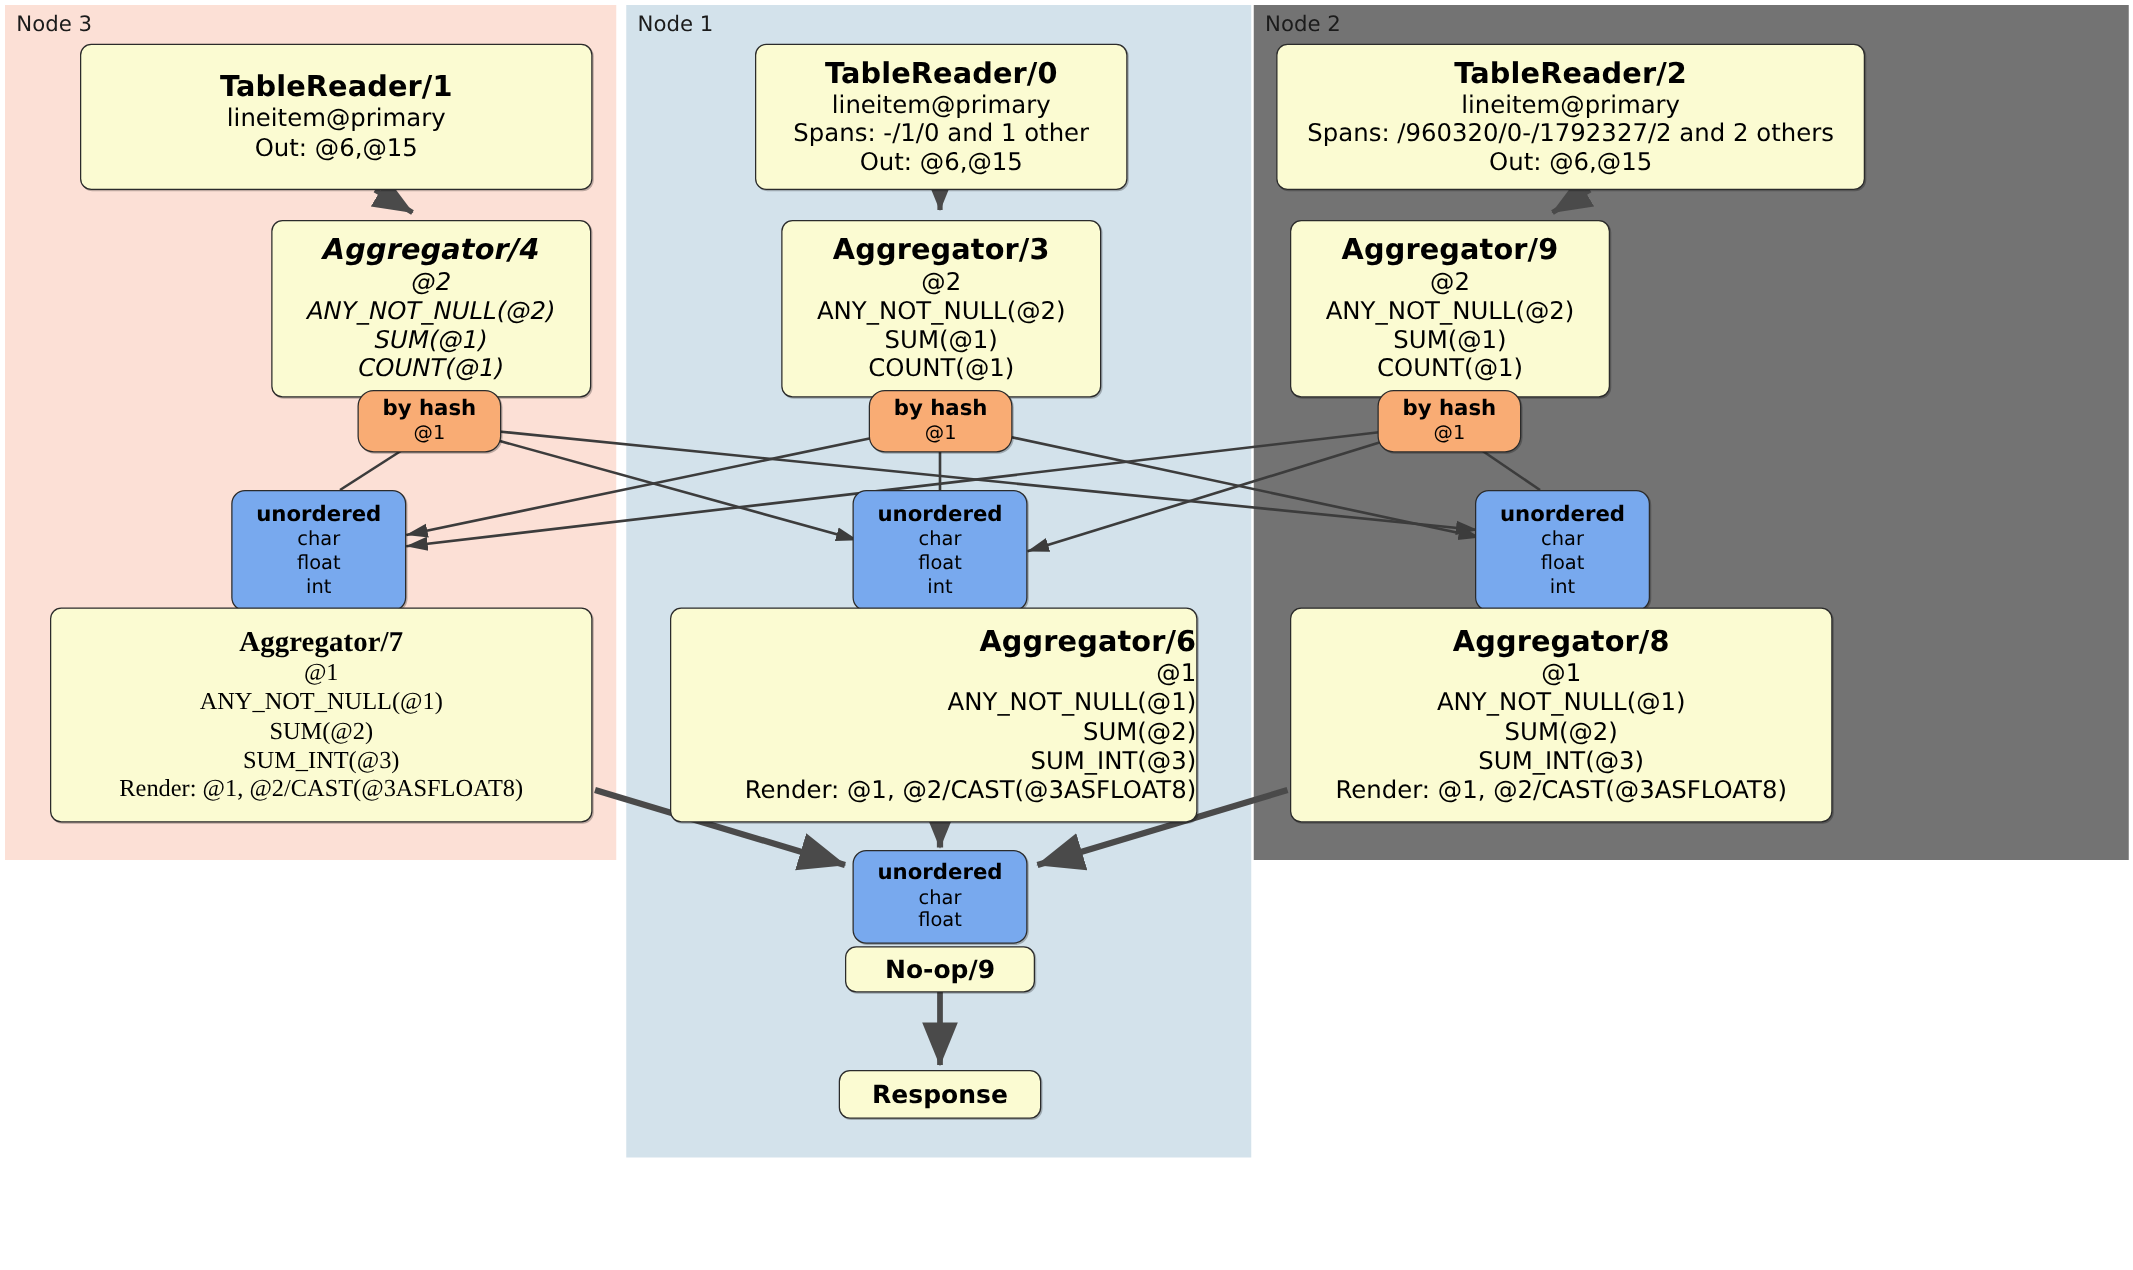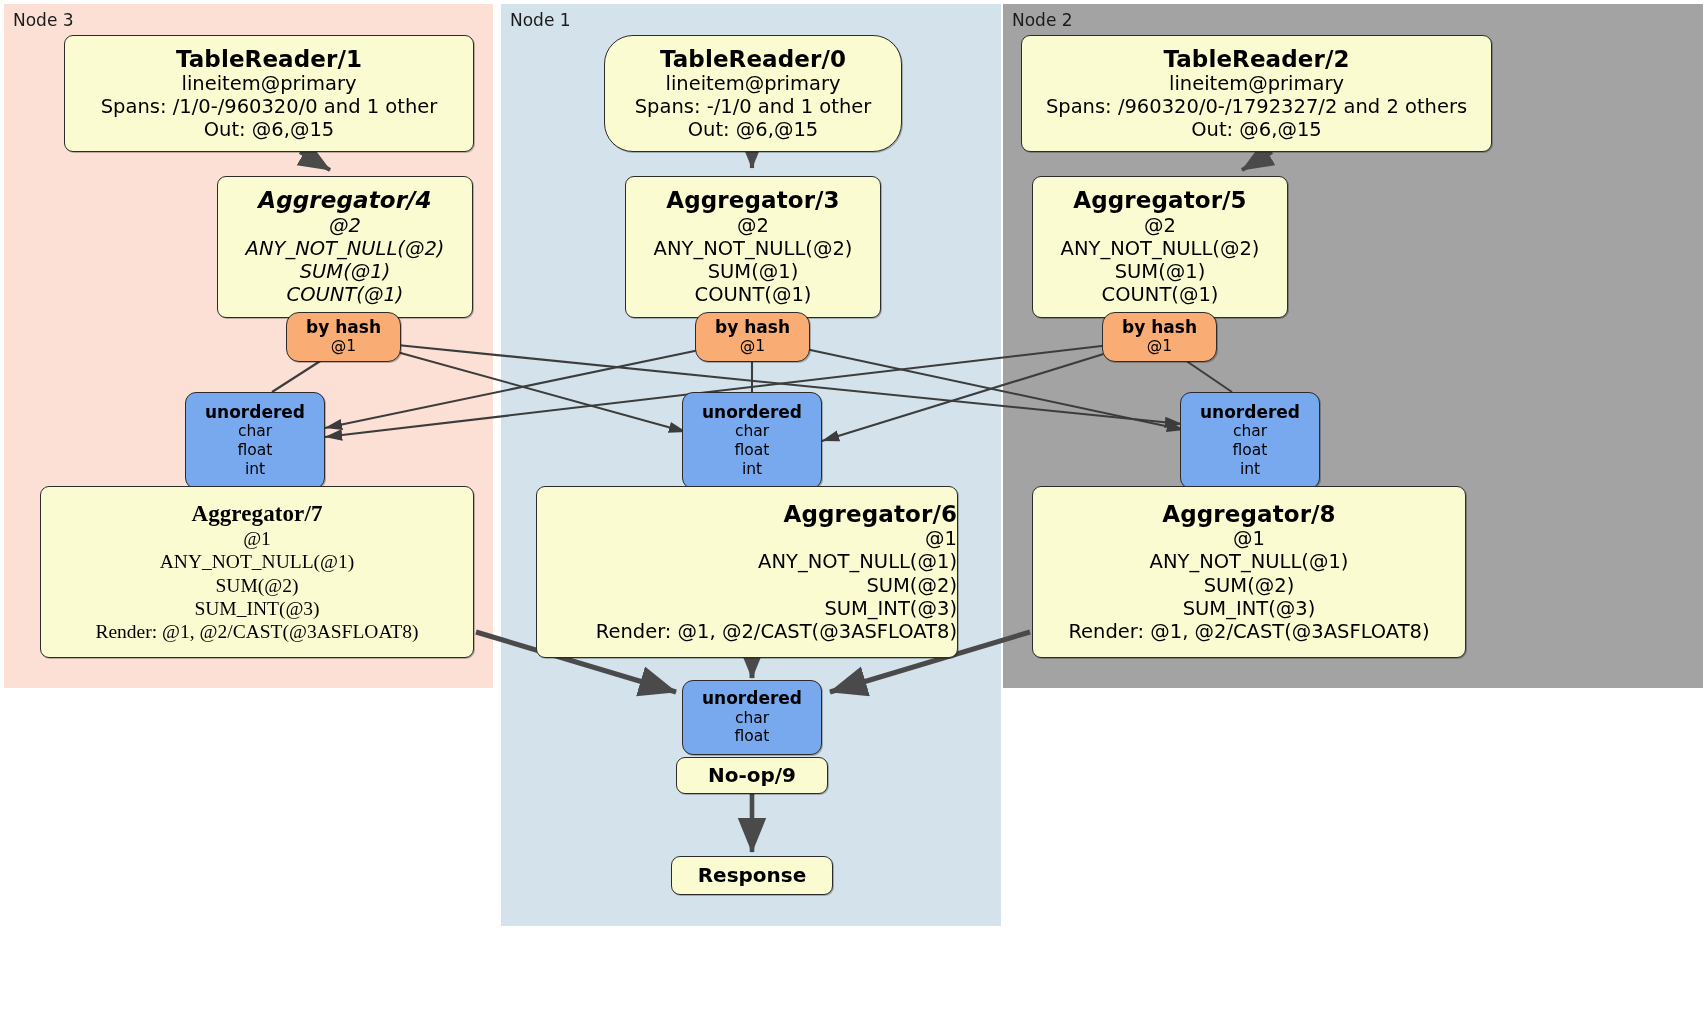--- a/index.html
+++ b/index.html
@@ -34,21 +34,21 @@
 <body>
 
 <div id="stage">
 
   <div class="panel" style="left:4px;top:4px;width:489px;height:684px;background:#fce0d6;">
     <span class="panel-label">Node 3</span>
   </div>
   <div class="panel" style="left:501px;top:4px;width:500px;height:922px;background:#d3e2eb;">
     <span class="panel-label">Node 1</span>
   </div>
-  <div class="panel" style="left:1003px;top:4px;width:700px;height:684px;background:#a3a3a3;">
+  <div class="panel" style="left:1003px;top:4px;width:700px;height:684px;background:#737373;">
     <span class="panel-label">Node 2</span>
   </div>
 
   <svg id="edges" viewBox="0 0 1706 1016" xmlns="http://www.w3.org/2000/svg">
     <defs>
       <marker id="ah" markerWidth="9" markerHeight="9" refX="7.4" refY="3.1" orient="auto" markerUnits="strokeWidth">
         <path d="M0,0 L7.6,3.1 L0,6.2 z" fill="#4a4a4a"></path>
       </marker>
       <marker id="ahs" markerWidth="10" markerHeight="10" refX="8.2" refY="3" orient="auto" markerUnits="strokeWidth">
         <path d="M0,0.3 L8.4,3 L0,5.7 z" fill="#3c3c3c"></path>
@@ -83,25 +83,24 @@
     </g>
 
     <g stroke="#4a4a4a" stroke-width="4.6" fill="none" marker-end="url(#ah)">
       <path d="M752,793 L752,852"></path>
     </g>
   </svg>
 
   <div class="nd proc" style="left:64px;top:35px;width:410px;height:117px;">
     <div class="ttl">TableReader/1</div>
     <div class="ln">lineitem@primary</div>
-    <div class="ln">Spans: /1/0-/960320/0 and 1 other</div>
     <div class="ln">Out: @6,@15</div>
   </div>
 
-  <div class="nd proc" style="left:604px;top:35px;width:298px;height:117px;border-radius:29px;">
+  <div class="nd proc" style="left:604px;top:35px;width:298px;height:117px;">
     <div class="ttl">TableReader/0</div>
     <div class="ln">lineitem@primary</div>
     <div class="ln">Spans: -/1/0 and 1 other</div>
     <div class="ln">Out: @6,@15</div>
   </div>
 
   <div class="nd proc" style="left:1021px;top:35px;width:471px;height:117px;">
     <div class="ttl">TableReader/2</div>
     <div class="ln">lineitem@primary</div>
     <div class="ln">Spans: /960320/0-/1792327/2 and 2 others</div>
@@ -118,21 +117,21 @@
 
   <div class="nd proc" style="left:625px;top:176px;width:256px;height:142px;">
     <div class="ttl">Aggregator/3</div>
     <div class="ln">@2</div>
     <div class="ln">ANY_NOT_NULL(@2)</div>
     <div class="ln">SUM(@1)</div>
     <div class="ln">COUNT(@1)</div>
   </div>
 
   <div class="nd proc" style="left:1032px;top:176px;width:256px;height:142px;">
-    <div class="ttl">Aggregator/5</div>
+    <div class="ttl">Aggregator/9</div>
     <div class="ln">@2</div>
     <div class="ln">ANY_NOT_NULL(@2)</div>
     <div class="ln">SUM(@1)</div>
     <div class="ln">COUNT(@1)</div>
   </div>
 
   <div class="nd router-hash" style="left:286px;top:312px;width:115px;height:50px;">
     <div class="ttl-rt">by hash</div>
     <div class="ln-sm">@1</div>
   </div>

